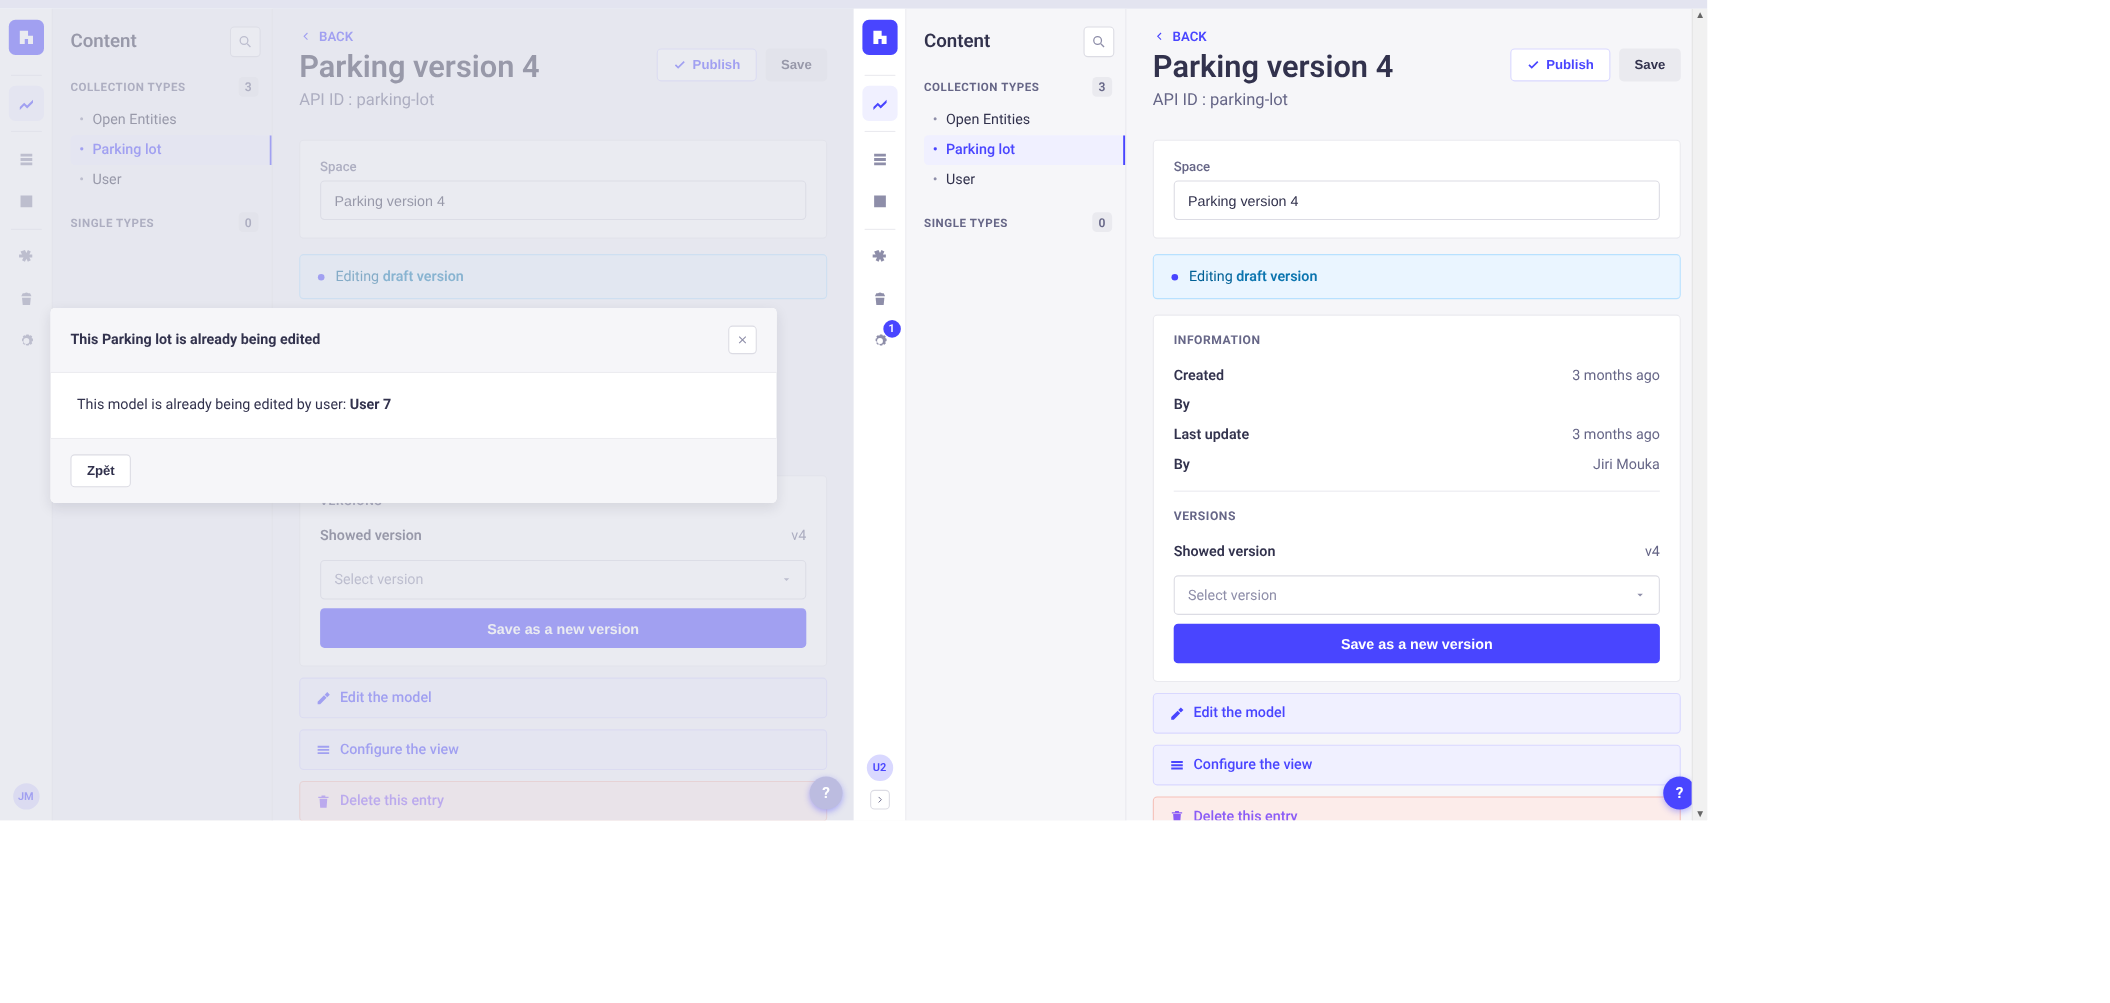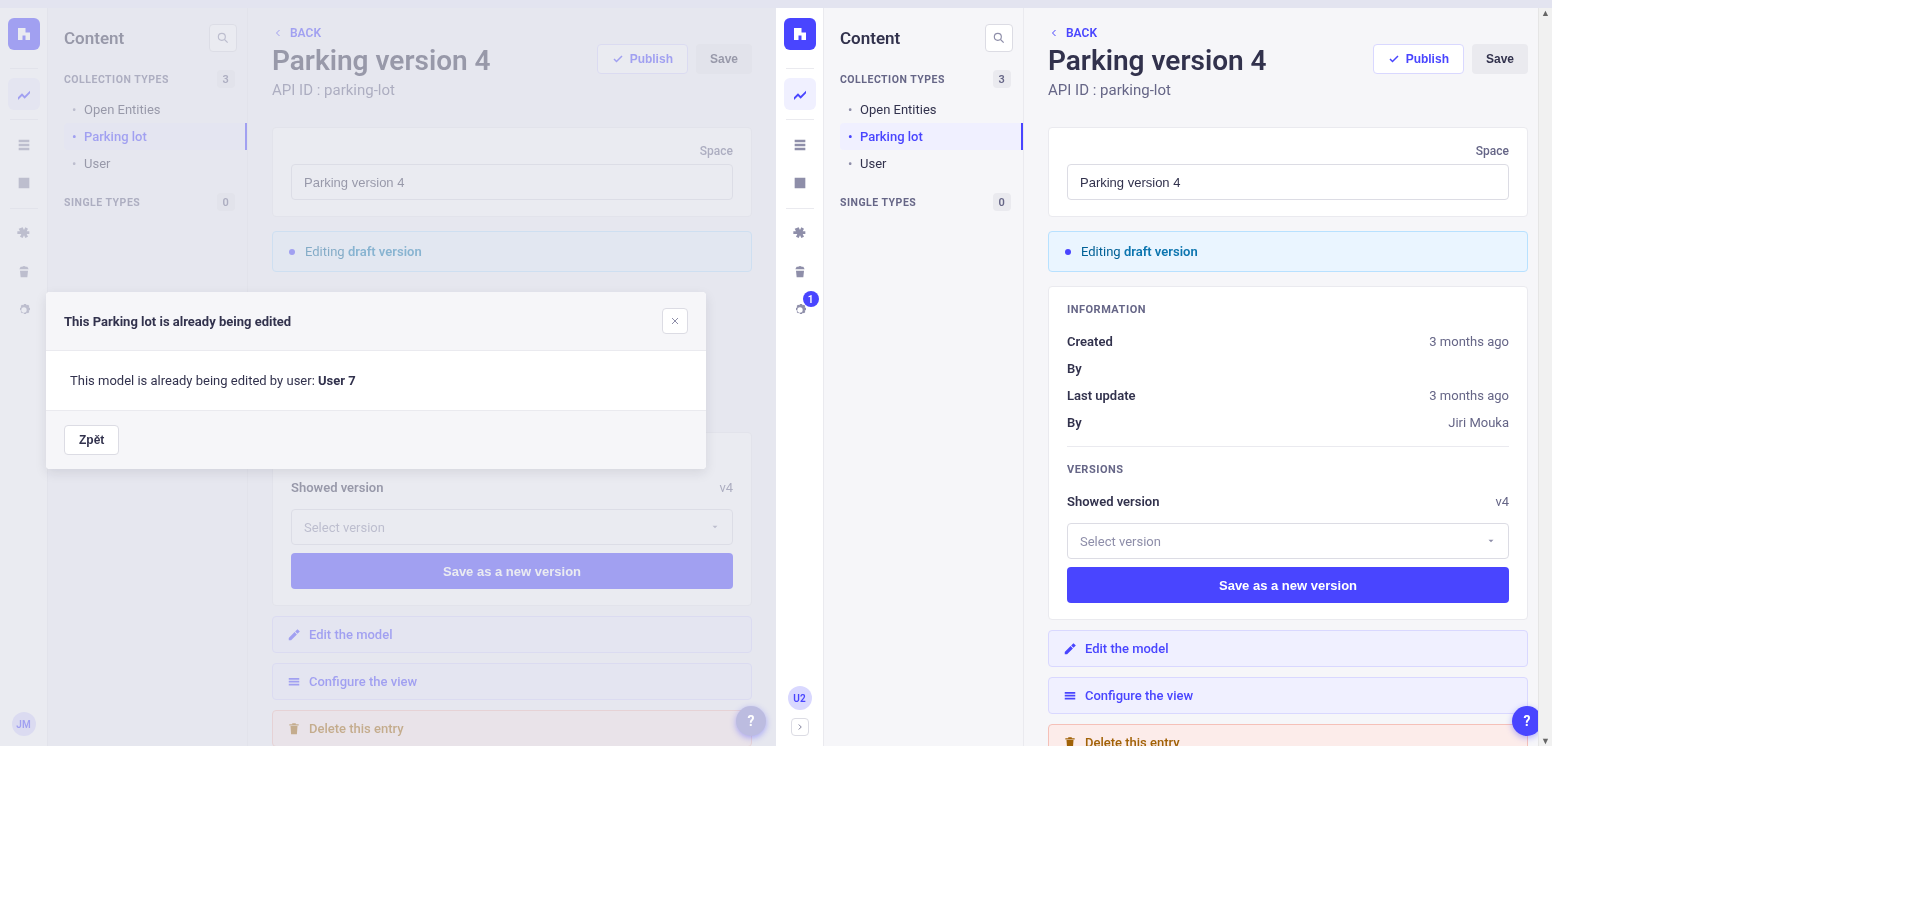--- a/index.html
+++ b/index.html
@@ -158,21 +158,21 @@
     display:flex;align-items:center;gap:6px;cursor:pointer;
   }
   .btn.publish{ color:#4945ff; border-color:#d9d8ff; background:#fff; }
   .btn.save{ background:#eaeaef; border:none; }
   .api-id{ font-size:15px;color:#666687; margin-bottom:28px; }
 
   .card {
     background:#fff;border:1px solid #eaeaef;border-radius:4px;
     padding:16px 18px;
   }
-  .field-label{font-size:12px;color:#666687;font-weight:500;margin-bottom:6px;text-align:right;}
+  .field-label{font-size:12px;color:#666687;font-weight:500;margin-bottom:6px;}
   .text-input{
     width:100%;height:36px;border:1px solid #dcdce4;border-radius:4px;
     padding:0 12px;font-size:13px;color:#32324d;background:#fff;
   }
   .editing-banner{
     margin-top:14px;
     background:#eaf5ff;border:1px solid #b8e1ff;border-radius:4px;
     padding:12px 16px;font-size:13px;color:#006096;
     display:flex;align-items:center;gap:10px;
   }
@@ -196,31 +196,31 @@
     background:#4945ff;color:#fff;font-size:13px;font-weight:600;
     display:flex;align-items:center;justify-content:center;gap:6px;cursor:pointer;
     padding:16px 14px;
   }
   .link-card{
     margin-top:10px;background:#f0f0ff;border:1px solid #d9d8ff;border-radius:4px;
     padding:10px 14px;font-size:13px;color:#4945ff;font-weight:500;
     display:flex;align-items:center;gap:8px;cursor:pointer;
   }
   .link-card.danger{
-    background:#fcecea;border-color:#f5c0b8;color:#a16207;
+    background:#fcecea;border-color:#f5c0b8;color:#8b5cf6;
   }
   .link-card svg{width:14px;height:14px;}
 
   
   .dimmer{
     position:absolute;inset:0;background:rgba(220,222,232,0.6);
     z-index:5;
   }
   .modal{
-    position:absolute;left:46px;top:284px;width:660px;
+    position:absolute;left:46px;top:272px;width:660px;
     background:#fff;border-radius:4px;
     box-shadow:0 4px 12px rgba(33,33,52,0.1);
     z-index:6;
   }
   .modal-header{
     padding:16px 18px;display:flex;align-items:center;justify-content:space-between;
     background:#f6f6f9;border-bottom:1px solid #eaeaef;
     border-radius:4px 4px 0 0;
   }
   .modal-title{font-size:13px;font-weight:700;color:#32324d;}

